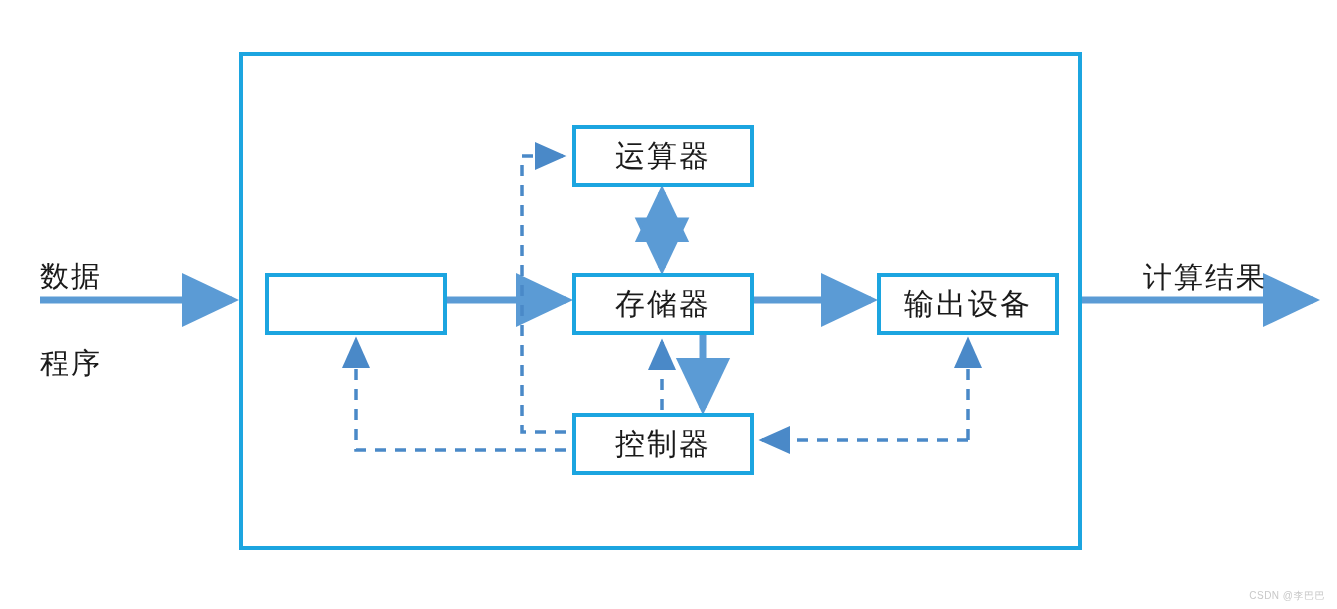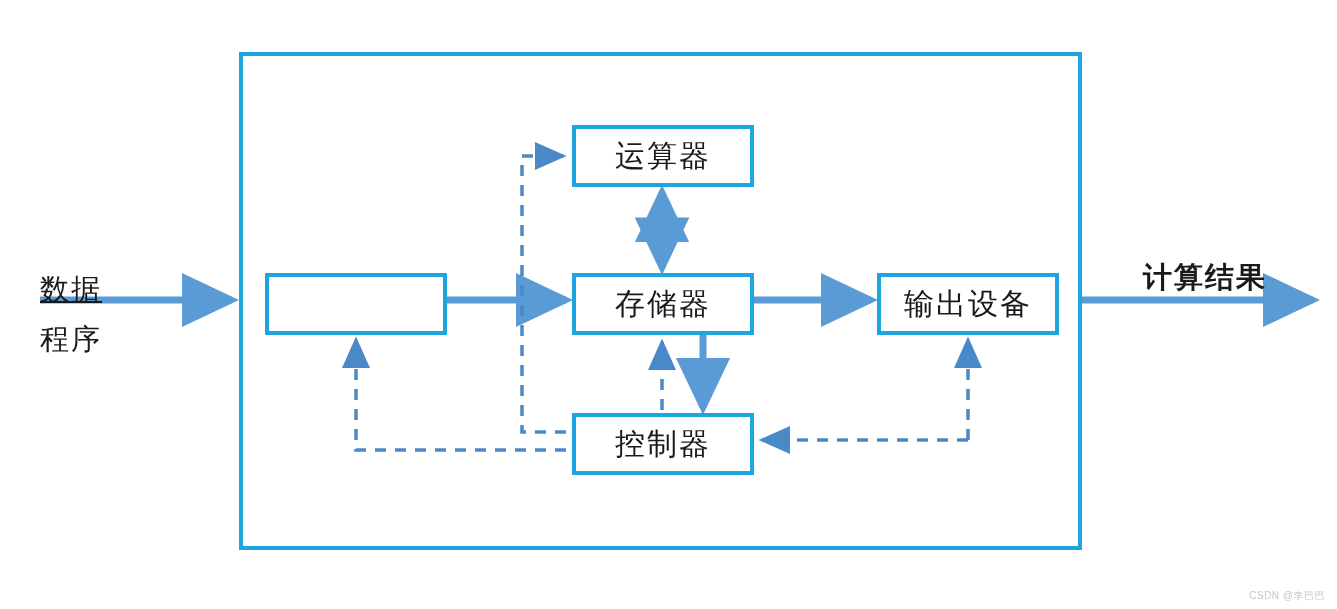--- a/index.html
+++ b/index.html
@@ -107,21 +107,21 @@
 
 
   <div class="node-label" style="left:574px; top:275px; width:178px; height:58px;">存储器</div>
 
   <div class="node-label" style="left:574px; top:127px; width:178px; height:58px;">运算器</div>
 
   <div class="node-label" style="left:879px; top:275px; width:178px; height:58px;">输出设备</div>
 
   <div class="node-label" style="left:574px; top:415px; width:178px; height:58px;">控制器</div>
 
-  <div class="io-label" style="left:40px; top:270px;text-decoration:underline;">数据</div>
+  <div class="io-label" style="left:40px; top:257px;">数据</div>
 
-  <div class="io-label" style="left:40px; top:320px;">程序</div>
+  <div class="io-label" style="left:40px; top:344px;">程序</div>
 
-  <div class="io-label" style="left:1143px; top:258px;font-weight:bold;">计算结果</div>
+  <div class="io-label" style="left:1143px; top:258px;">计算结果</div>
 
   <div id="watermark">CSDN @李巴巴</div>
 
 </div>
 
 </body></html>

